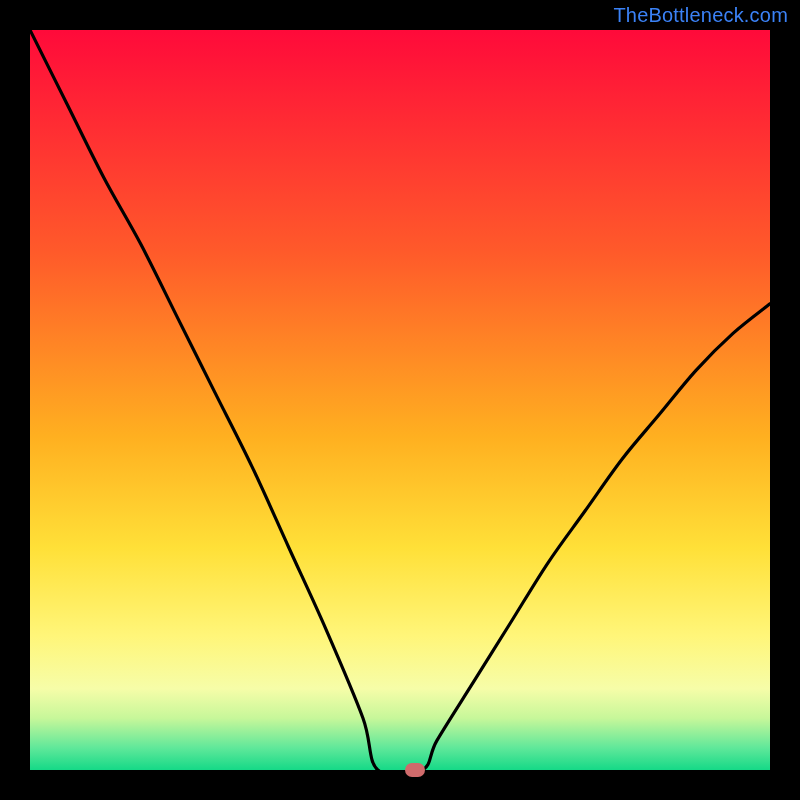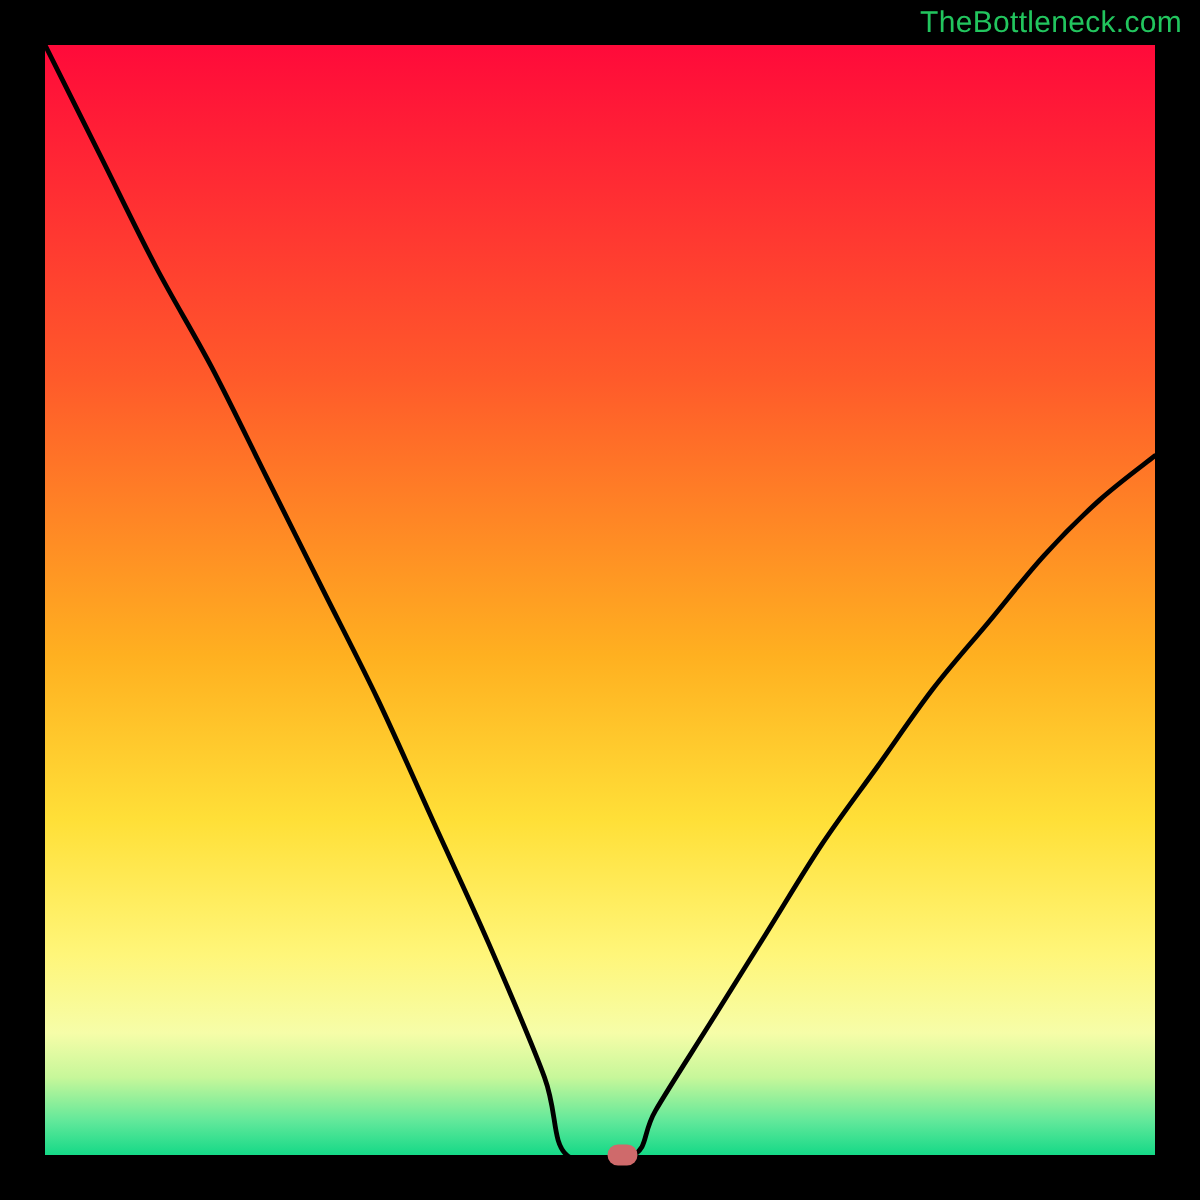--- a/index.html
+++ b/index.html
@@ -14,21 +14,21 @@
   .frame {
     width: 800px;
     height: 800px;
     background: #000;
     position: relative;
   }
   .watermark {
     position: absolute;
     top: 4px;
     right: 12px;
-    color: #22c55e;
+    color: #3b82f6;
     font-size: 20px;
     font-weight: 500;
     letter-spacing: 0.2px;
     z-index: 10;
   }
   .plot-area {
     position: absolute;
     left: 30px;
     top: 30px;
     width: 740px;

